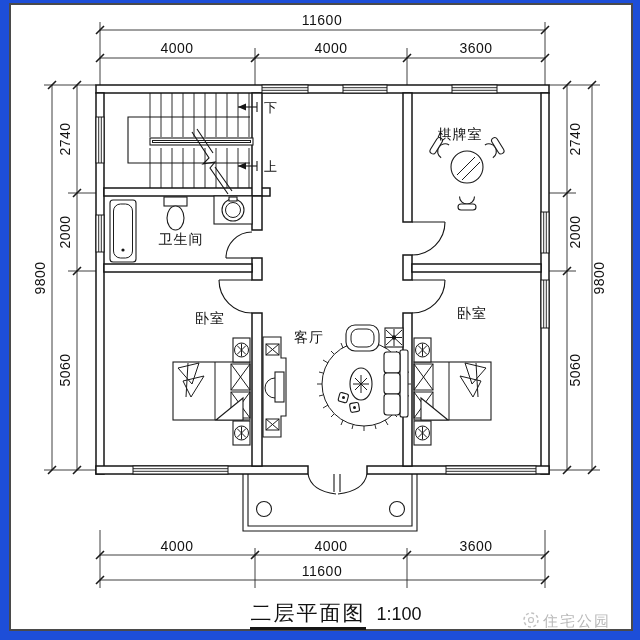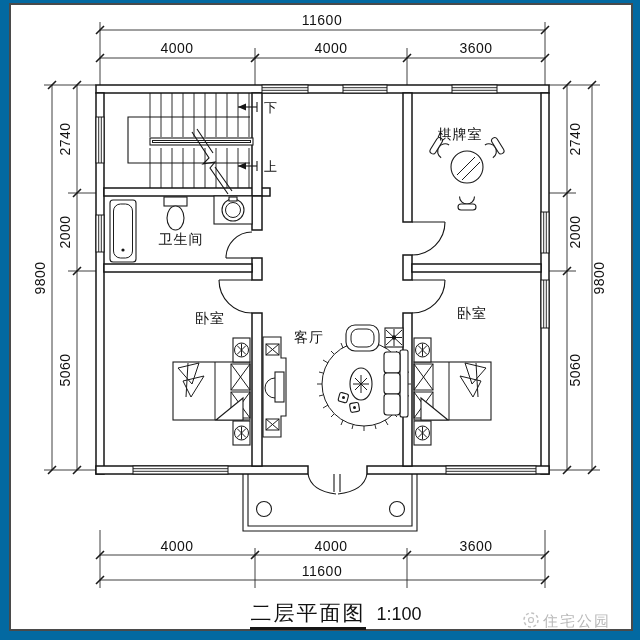--- a/index.html
+++ b/index.html
@@ -1,16 +1,16 @@
 <!DOCTYPE html>
 <html><head>
 <meta charset="utf-8">
 <style>
   html,body{margin:0;padding:0;background:#e9e9e9;}
-  .stage{position:relative;width:640px;height:640px;background:#0369a1;overflow:hidden;
+  .stage{position:relative;width:640px;height:640px;background:#1d4ed8;overflow:hidden;
          font-family:"Liberation Sans",sans-serif;}
   svg{display:block;}
   .wall{fill:#ffffff;stroke:#161616;stroke-width:1.5;}
   .win{fill:#ffffff;stroke:#161616;stroke-width:1;}
   .winline{stroke:#161616;stroke-width:.9;}
   .thin{stroke:#161616;stroke-width:1.1;fill:none;}
   .furn{stroke:#1c1c1c;stroke-width:1.1;fill:#ffffff;}
   .furnl{stroke:#1c1c1c;stroke-width:1;fill:none;}
   .dim{stroke:#2a2a2a;stroke-width:.9;fill:none;}
   .tick{stroke:#1a1a1a;stroke-width:1.6;}

